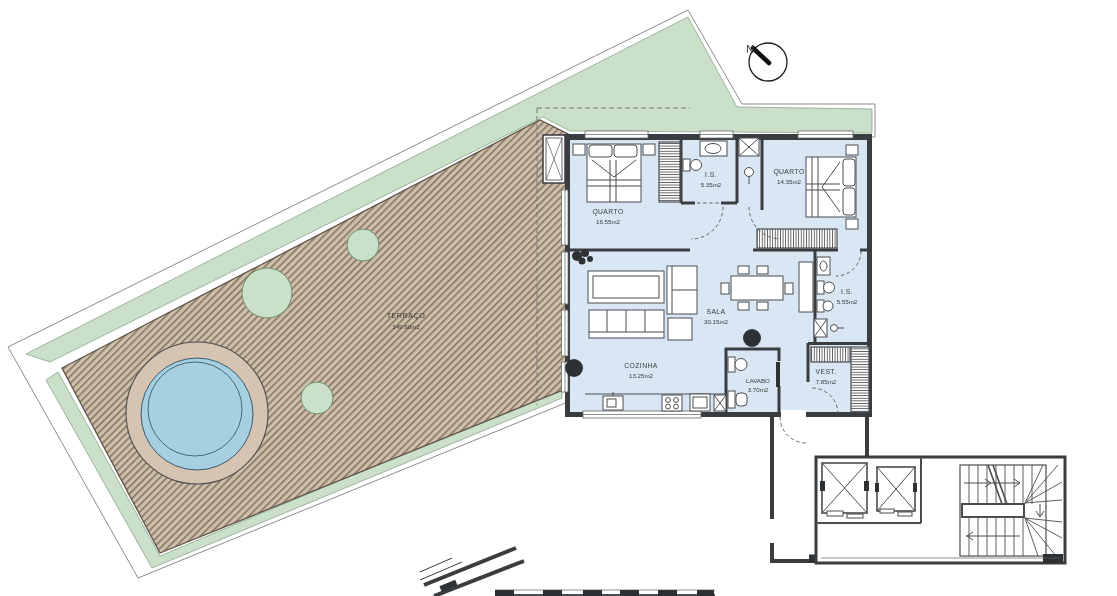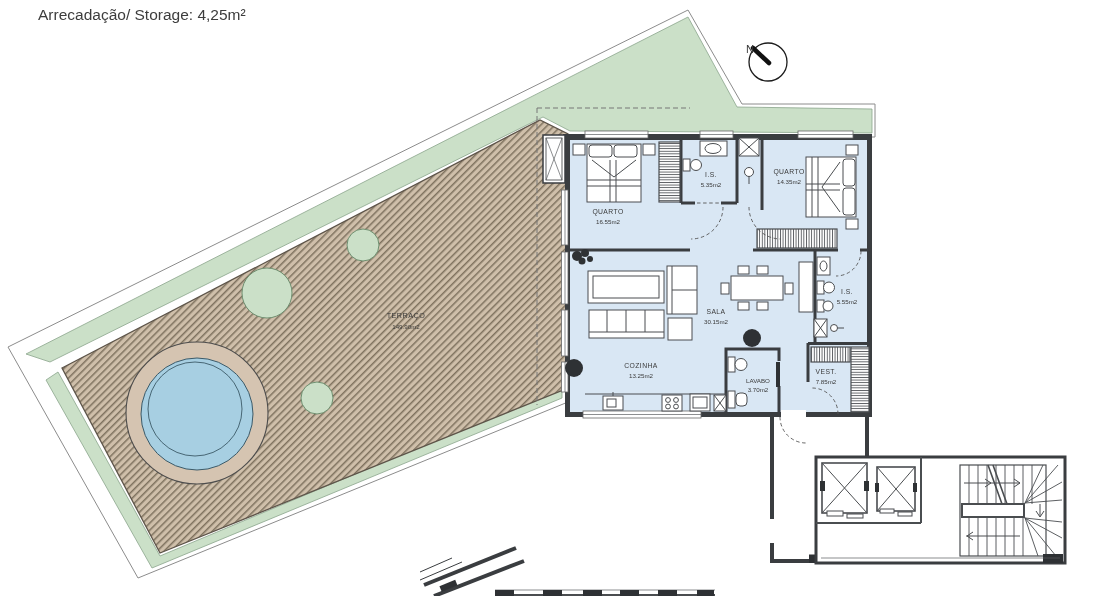--- a/index.html
+++ b/index.html
@@ -19,21 +19,20 @@
   .pdash{stroke:#777;stroke-width:1;fill:none;stroke-dasharray:5,3;}
   .dark{fill:#2e3134;stroke:none;}
   .core{stroke:#4a4d50;fill:none;}
 </style>
 </head>
 <body>
 
 <div class="canvas">
 
   <div class="hdr">
-    <div>Arrecadação/ Storage: 4,25m²</div>
   </div>
 
   <svg width="1117" height="596" viewBox="0 0 1117 596">
     <defs>
       <pattern id="deckHatch" width="5" height="5" patternUnits="userSpaceOnUse" patternTransform="rotate(-45)">
         <rect width="5" height="5" fill="#cfbfaa"></rect>
         <rect width="5" height="1.5" fill="#7e715e"></rect>
       </pattern>
       <pattern id="stripesH" width="3" height="2.6" patternUnits="userSpaceOnUse">
         <rect width="3" height="2.6" fill="#ffffff"></rect>

